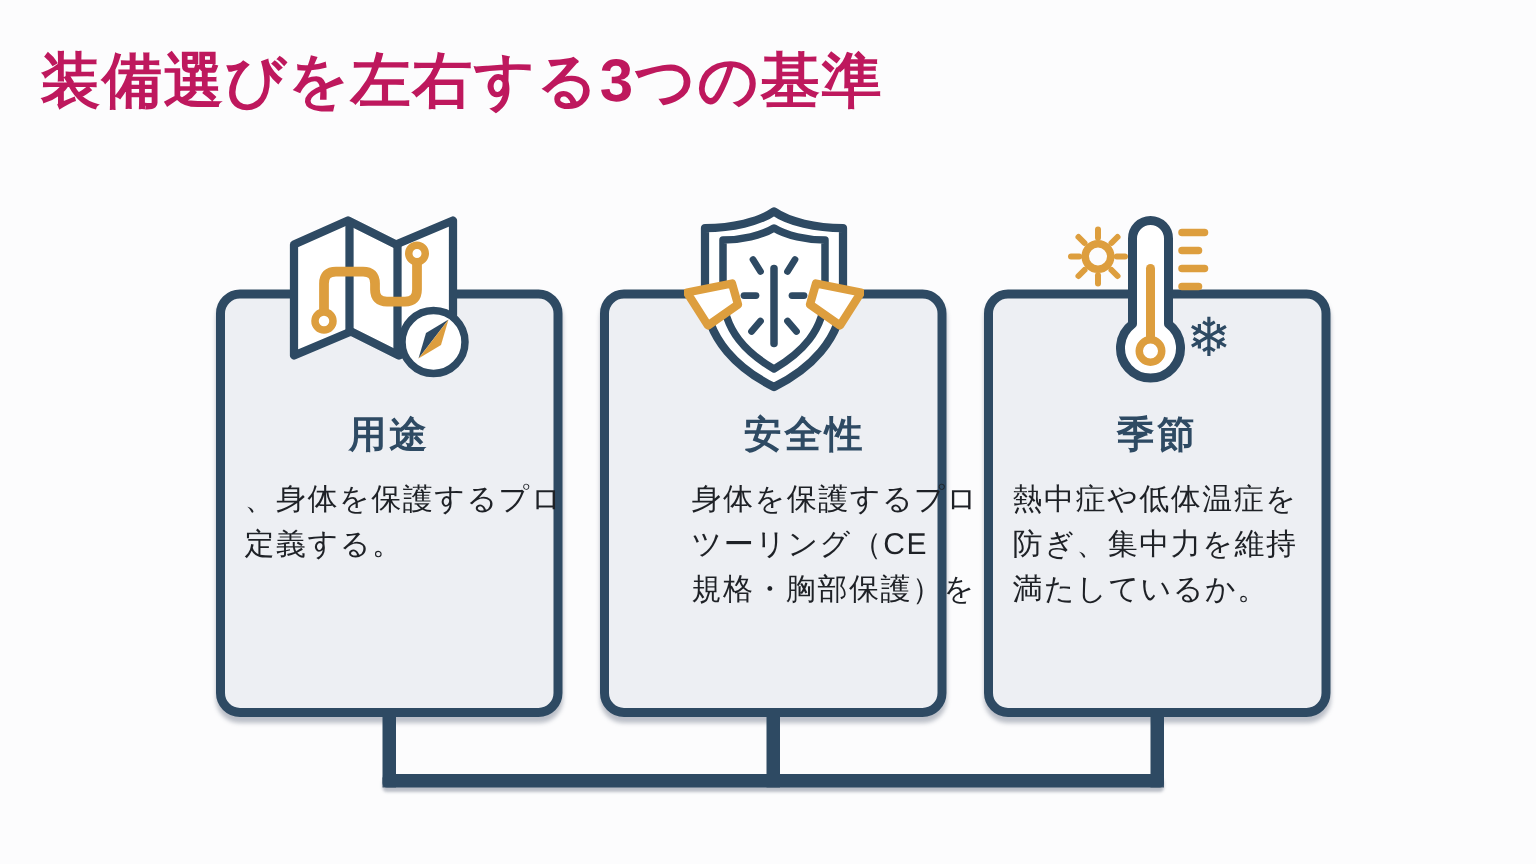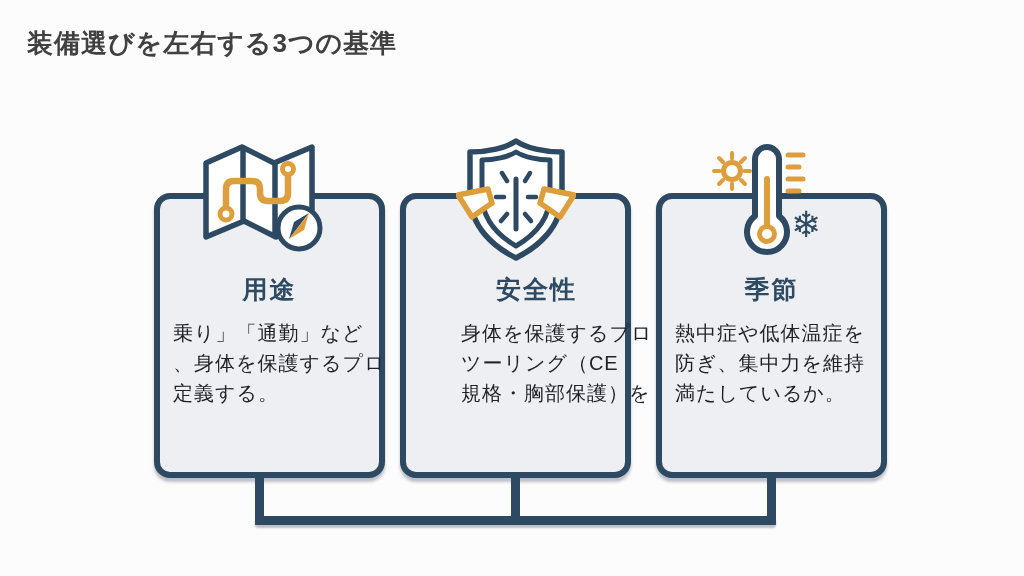--- a/index.html
+++ b/index.html
@@ -6,33 +6,33 @@
   body{
     width:1024px;height:576px;overflow:hidden;
     background:#fcfcfd;
     font-family:"Liberation Sans","DejaVu Sans",sans-serif;
     position:relative;
   }
   .stage{position:absolute;inset:0;width:1024px;height:576px;}
 
   .page-title{
     position:absolute;left:27px;top:26px;
-    font-size:26px;font-weight:700;color:#404040;
+    font-size:40px;font-weight:700;color:#be185d;
     letter-spacing:1px;
   }
 
   .card{
     position:absolute;top:193px;width:231px;height:285px;
     box-sizing:border-box;
     background:#edeff3;
     border:6px solid #2e4a63;
     border-radius:16px;
     box-shadow:0 4px 3px rgba(108,118,135,0.45);
   }
-  .card.c1{left:154px;}
+  .card.c1{left:144px;}
   .card.c2{left:400px;padding-left:42px;}
   .card.c3{left:656px;}
 
   .card-icon{
     position:absolute;left:50%;
   }
   .c1 .card-icon{top:-66px;margin-left:-74px;}
   .c2 .card-icon{top:-64px;margin-left:-60px;}
   .c3 .card-icon{top:-62px;margin-left:-70px;}
 
@@ -75,21 +75,20 @@
         <path d="M30,76 V56 Q30,48 38,48 H56 Q64,48 64,56 V60 Q64,68 72,68 H84 Q92,68 92,60 V42" stroke="#dd9e3e" stroke-width="6.5"></path>
         <circle cx="30" cy="81" r="6" fill="#ffffff" stroke="#dd9e3e" stroke-width="5"></circle>
         <circle cx="92" cy="36" r="5.5" fill="#ffffff" stroke="#dd9e3e" stroke-width="5"></circle>
         <circle cx="103" cy="95" r="21" fill="#ffffff" stroke="#2e4a63" stroke-width="5"></circle>
         <polygon points="113,80 98,89 93,106" fill="#2e4a63" stroke="none"></polygon>
         <polygon points="113,80 108,97 93,106" fill="#dd9e3e" stroke="none"></polygon>
       </g>
     </svg>
     <div class="card-heading">用途</div>
     <div class="card-body">
-      <div class="line">乗り」「通勤」など</div>
       <div class="line">、身体を保護するプロ</div>
       <div class="line">定義する。</div>
     </div>
   </div>
 
   <div class="card c2">
     <svg class="card-icon" width="120" height="128" viewBox="0 0 120 128">
       <g stroke-linejoin="round" stroke-linecap="round" fill="none">
         <path d="M60,6 C50,13 32,17 14,17 L14,60 C14,92 38,112 60,123 C82,112 106,92 106,60 L106,17 C88,17 70,13 60,6 Z" fill="#ffffff" stroke="#2e4a63" stroke-width="5.5"></path>
         <path d="M60,17 C52,22 38,25 26,25 L26,60 C26,86 43,101 60,111 C77,101 94,86 94,60 L94,25 C82,25 68,22 60,17 Z" stroke="#2e4a63" stroke-width="5"></path>

